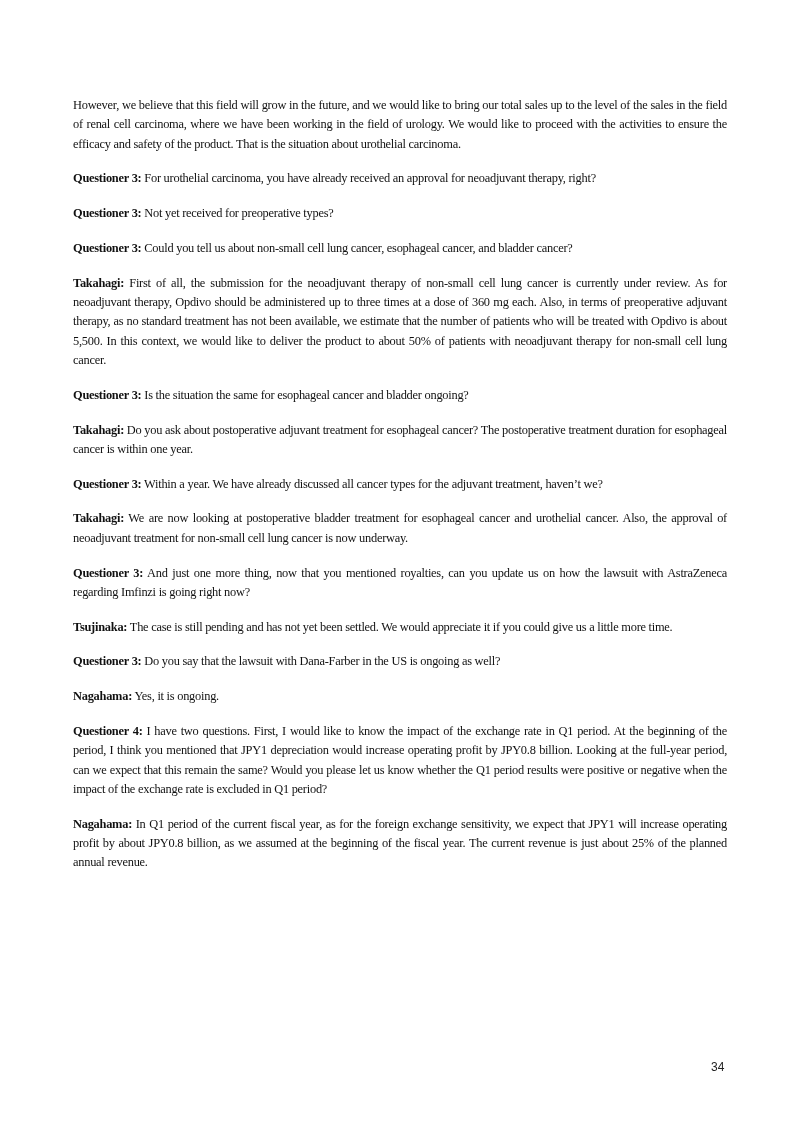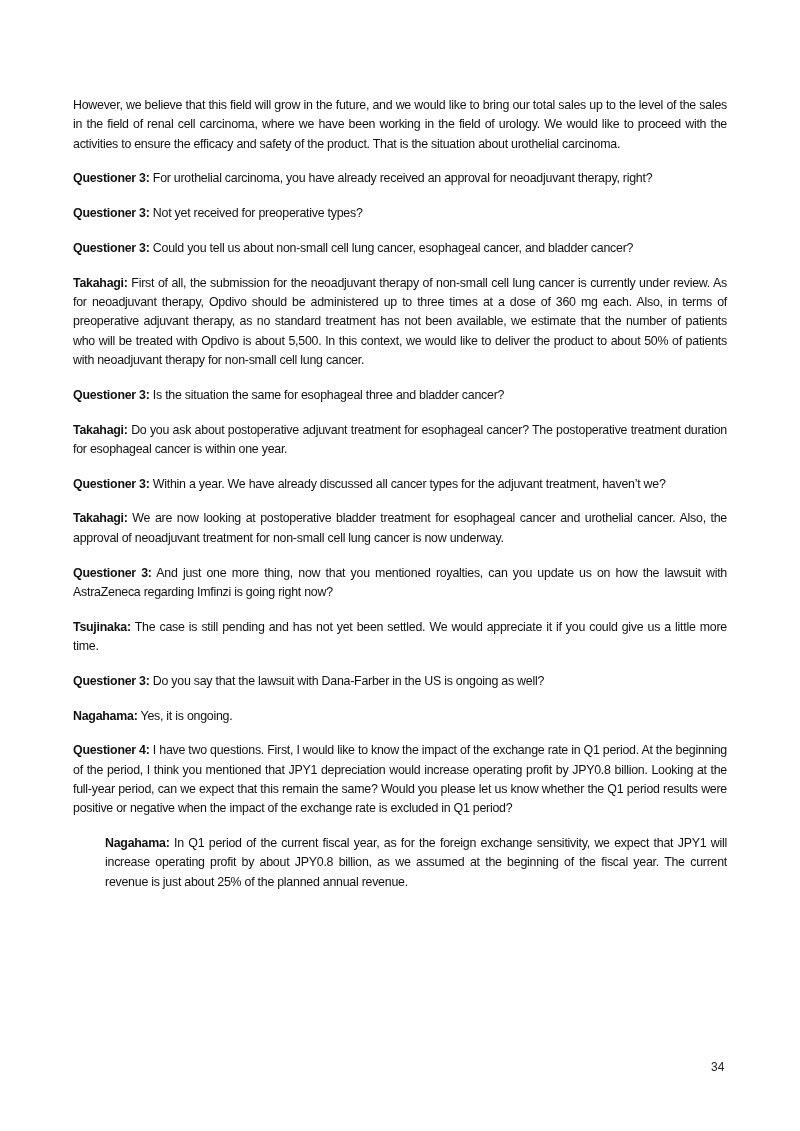--- a/index.html
+++ b/index.html
@@ -3,38 +3,38 @@
   <meta charset="utf-8">
   <style>
     html, body { margin: 0; padding: 0; background: #ffffff; }
     body { width: 800px; height: 1131px; position: relative; overflow: hidden; }
     .page {
       position: absolute; left: 73px; top: 96px; width: 654px;
       font-family: "Liberation Sans", sans-serif;
       font-size: 12.4px; line-height: 19.3px; color: #111111;
       letter-spacing: -0.25px;
     }
-    .para { margin: 0 0 15.5px 0; text-align: justify; }
-    .para.last { margin-bottom: 0; margin-left: 32px; }
+    .para { margin: 0 0 15.5px 0; text-align: justify; font-family: Liberation Serif, serif; }
+    .para.last { margin-bottom: 0; }
     .speaker { font-weight: bold; }
     .page-number {
       position: absolute; left: 711px; top: 1060px;
       font-family: "Liberation Sans", sans-serif; font-size: 12px; color: #222;
     }
   </style>
 </head>
 <body>
 
 <div class="page">
   <p class="para"><span class="speaker"></span><span>However, we believe that this field will grow in the future, and we would like to bring our total sales up to the level of the sales in the field of renal cell carcinoma, where we have been working in the field of urology. We would like to proceed with the activities to ensure the efficacy and safety of the product. That is the situation about urothelial carcinoma.</span></p>
   <p class="para"><span class="speaker">Questioner 3:</span><span> For urothelial carcinoma, you have already received an approval for neoadjuvant therapy, right?</span></p>
   <p class="para"><span class="speaker">Questioner 3:</span><span> Not yet received for preoperative types?</span></p>
   <p class="para"><span class="speaker">Questioner 3:</span><span> Could you tell us about non-small cell lung cancer, esophageal cancer, and bladder cancer?</span></p>
   <p class="para"><span class="speaker">Takahagi:</span><span> First of all, the submission for the neoadjuvant therapy of non-small cell lung cancer is currently under review. As for neoadjuvant therapy, Opdivo should be administered up to three times at a dose of 360 mg each. Also, in terms of preoperative adjuvant therapy, as no standard treatment has not been available, we estimate that the number of patients who will be treated with Opdivo is about 5,500. In this context, we would like to deliver the product to about 50% of patients with neoadjuvant therapy for non-small cell lung cancer.</span></p>
-  <p class="para"><span class="speaker">Questioner 3:</span><span> Is the situation the same for esophageal three and bladder cancer?</span></p>
+  <p class="para"><span class="speaker">Questioner 3:</span><span> Is the situation the same for esophageal cancer and bladder ongoing?</span></p>
   <p class="para"><span class="speaker">Takahagi:</span><span> Do you ask about postoperative adjuvant treatment for esophageal cancer? The postoperative treatment duration for esophageal cancer is within one year.</span></p>
   <p class="para"><span class="speaker">Questioner 3:</span><span> Within a year. We have already discussed all cancer types for the adjuvant treatment, haven’t we?</span></p>
   <p class="para"><span class="speaker">Takahagi:</span><span> We are now looking at postoperative bladder treatment for esophageal cancer and urothelial cancer. Also, the approval of neoadjuvant treatment for non-small cell lung cancer is now underway.</span></p>
   <p class="para"><span class="speaker">Questioner 3:</span><span> And just one more thing, now that you mentioned royalties, can you update us on how the lawsuit with AstraZeneca regarding Imfinzi is going right now?</span></p>
   <p class="para"><span class="speaker">Tsujinaka:</span><span> The case is still pending and has not yet been settled. We would appreciate it if you could give us a little more time.</span></p>
   <p class="para"><span class="speaker">Questioner 3:</span><span> Do you say that the lawsuit with Dana-Farber in the US is ongoing as well?</span></p>
   <p class="para"><span class="speaker">Nagahama:</span><span> Yes, it is ongoing.</span></p>
   <p class="para"><span class="speaker">Questioner 4:</span><span> I have two questions. First, I would like to know the impact of the exchange rate in Q1 period. At the beginning of the period, I think you mentioned that JPY1 depreciation would increase operating profit by JPY0.8 billion. Looking at the full-year period, can we expect that this remain the same? Would you please let us know whether the Q1 period results were positive or negative when the impact of the exchange rate is excluded in Q1 period?</span></p>
   <p class="para last"><span class="speaker">Nagahama:</span><span> In Q1 period of the current fiscal year, as for the foreign exchange sensitivity, we expect that JPY1 will increase operating profit by about JPY0.8 billion, as we assumed at the beginning of the fiscal year. The current revenue is just about 25% of the planned annual revenue.</span></p>
 </div>

